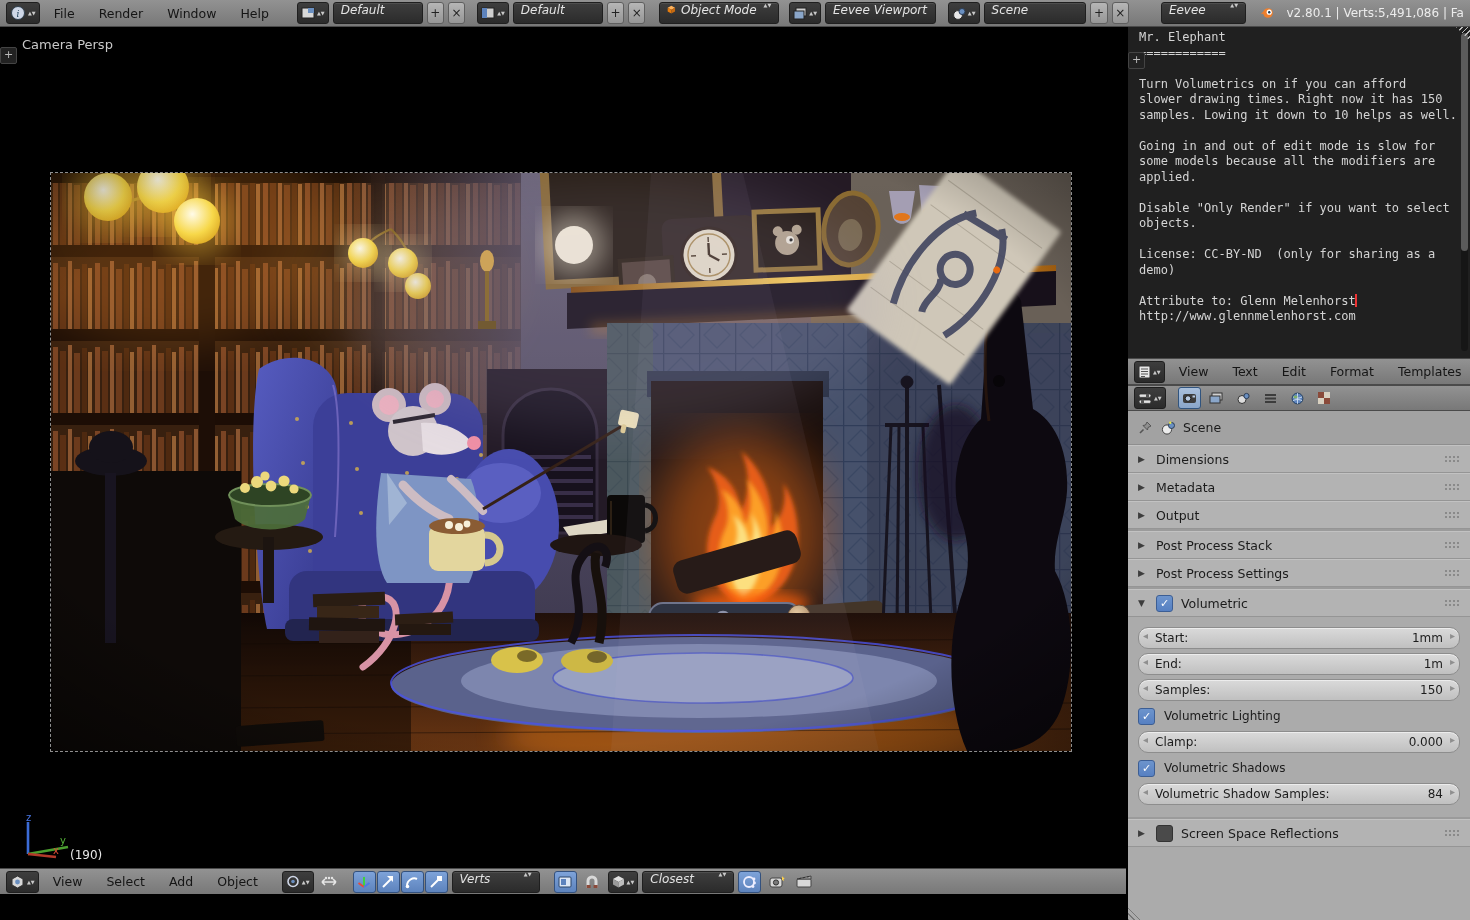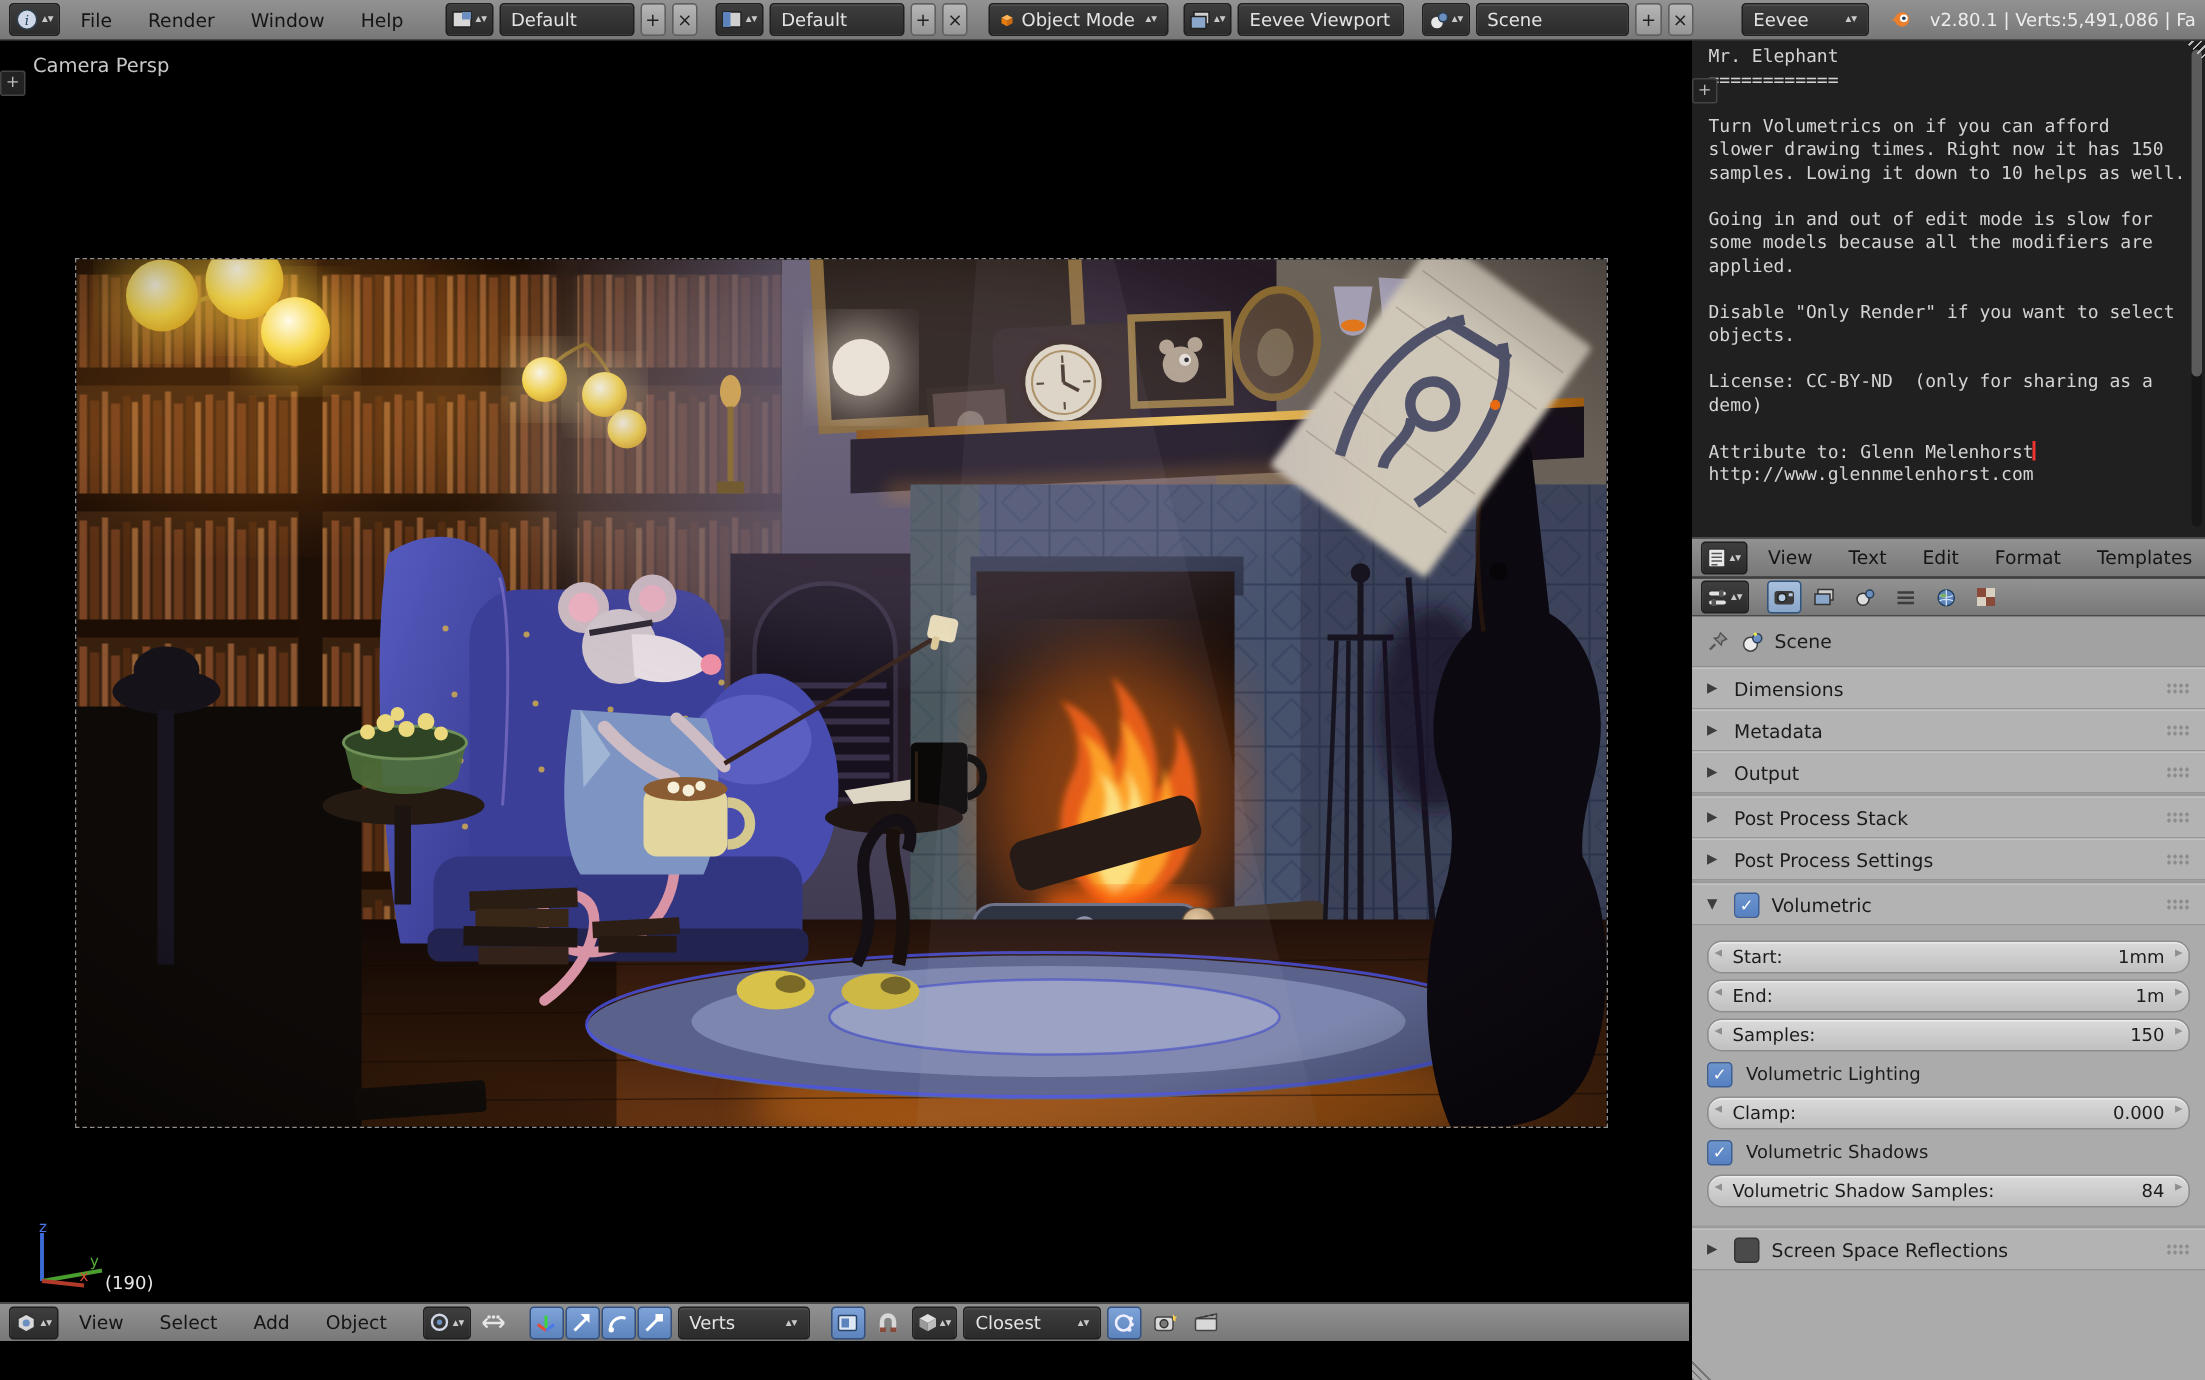--- a/index.html
+++ b/index.html
@@ -4,23 +4,23 @@
 <style>
   html,body{margin:0;padding:0;background:#000;}
   #app{position:relative;width:1470px;height:920px;overflow:hidden;background:#000;
        font-family:"DejaVu Sans","Liberation Sans",sans-serif;font-size:12px;color:#1a1a1a;
        -webkit-font-smoothing:antialiased;}
   
   .bar{background:linear-gradient(#929292,#787878);border-bottom:1px solid #4a4a4a;
        display:flex;align-items:center;gap:4px;padding:0 6px;box-sizing:border-box;}
   #topbar{position:absolute;left:0;top:0;width:1470px;height:27px;z-index:5;}
   .menu{padding:0 10px;color:#151515;font-size:12.5px;cursor:default;white-space:nowrap;}
-  .field{display:inline-flex;align-items:center;gap:5px;height:20px;padding:0 7px;
+  .field{display:inline-flex;align-items:flex-start;gap:5px;height:20px;padding:0 7px;
          background:linear-gradient(#3e3e3e,#2b2b2b);border:1px solid #1f1f1f;border-radius:3px;
-         color:#e4e4e4;box-shadow:inset 0 1px 0 rgba(255,255,255,.09);white-space:nowrap;}
+         color:#e4e4e4;box-shadow:inset 0 1px 0 rgba(255,255,255,.09);white-space:nowrap;font-style:italic;}
   .field .caret{display:flex;flex-direction:column;font-size:5px;line-height:4px;color:#c9c9c9;margin-left:2px;}
   .iconbtn{display:inline-flex;align-items:center;height:20px;padding:0 3px;
            background:linear-gradient(#3e3e3e,#2b2b2b);border:1px solid #1f1f1f;border-radius:3px;}
   .iconbtn .caret{display:flex;flex-direction:column;font-size:5px;line-height:4px;color:#c9c9c9;margin-left:2px;}
   .lbtn{display:inline-flex;align-items:center;justify-content:center;width:19px;height:20px;
         background:linear-gradient(#b6b6b6,#969696);border:1px solid #5f5f5f;border-radius:3px;
         color:#222;font-size:12px;}
   .stats{color:#ececec;font-size:12px;margin-left:8px;white-space:nowrap;overflow:hidden;}
   
   #viewport{position:absolute;left:0;top:27px;width:1126px;height:867px;background:#000;overflow:hidden;}

